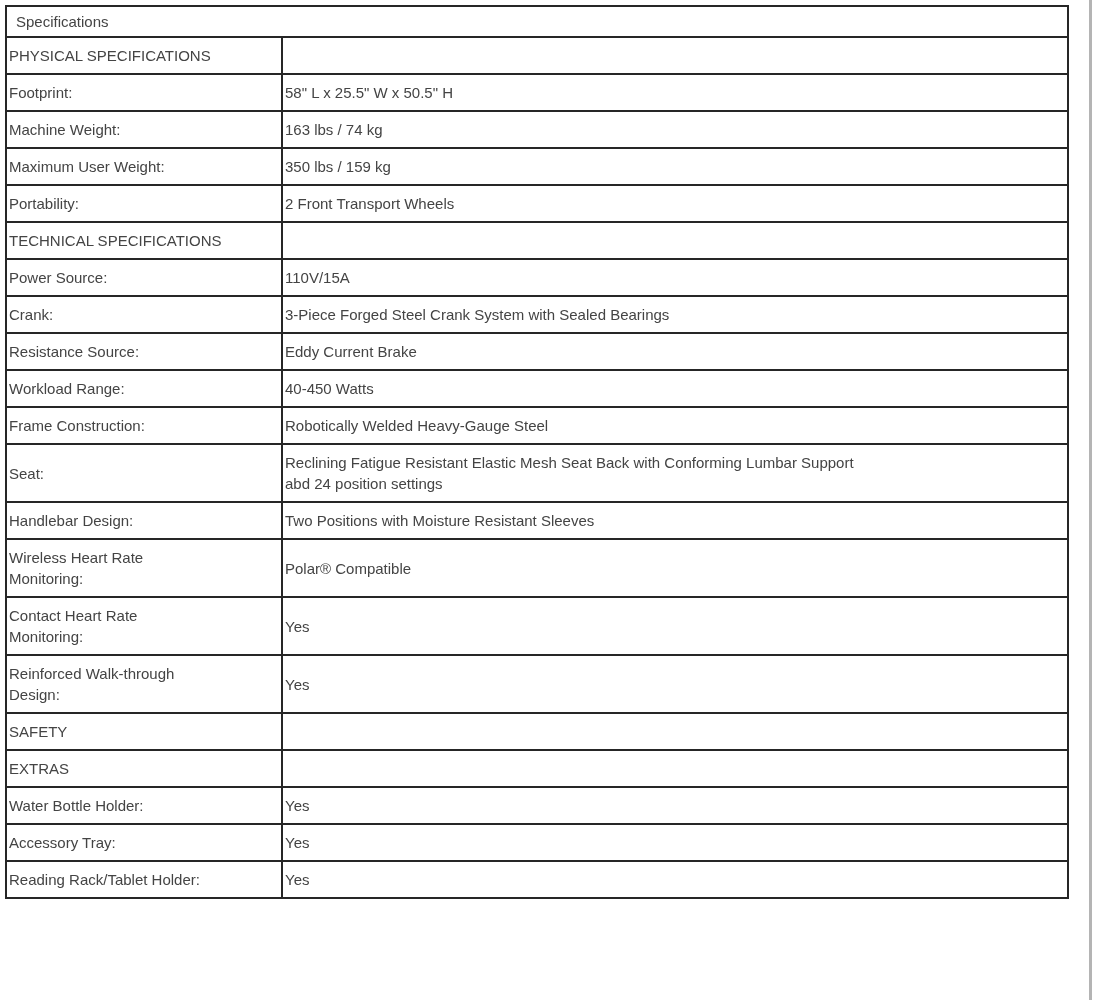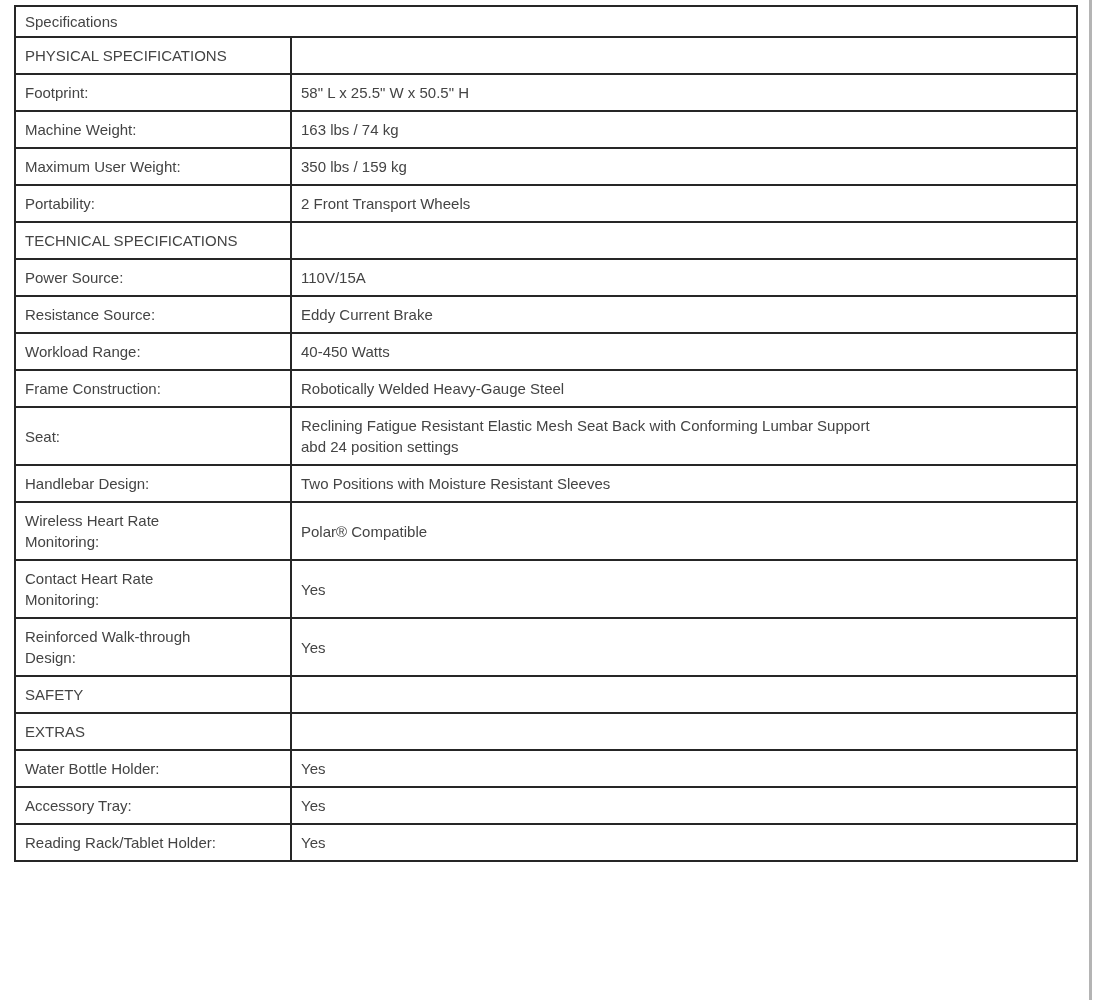--- a/index.html
+++ b/index.html
@@ -18,25 +18,24 @@
   .table-wrap {
     position: absolute;
     left: 5px;
     top: 5px;
     width: 1064px;
   }
   table.spec-table {
     border-collapse: collapse;
     width: 100%;
     table-layout: fixed;
-    margin-left: 9px;
   }
   table.spec-table td {
     border: 2px solid var(--border-color, #262626);
-    padding: 7px 9px;
+    padding: 7px 2px;
     font-size: 15px;
     line-height: 21px;
     color: var(--text-color, #444444);
     vertical-align: middle;
     white-space: pre-line;
     overflow: hidden;
   }
   table.spec-table td.header-cell {
     padding: 4px 9px;
   }
@@ -83,20 +82,24 @@
             <td class="label-cell">Portability:</td>
             <td class="value-cell">2 Front Transport Wheels</td>
           </tr>
           <tr>
             <td class="label-cell section-cell">TECHNICAL SPECIFICATIONS</td>
             <td class="value-cell"></td>
           </tr>
           <tr>
             <td class="label-cell">Power Source:</td>
             <td class="value-cell">110V/15A</td>
+          </tr>
+          <tr>
+            <td class="label-cell">Crank:</td>
+            <td class="value-cell">3-Piece Forged Steel Crank System with Sealed Bearings</td>
           </tr>
           <tr>
             <td class="label-cell">Resistance Source:</td>
             <td class="value-cell">Eddy Current Brake</td>
           </tr>
           <tr>
             <td class="label-cell">Workload Range:</td>
             <td class="value-cell">40-450 Watts</td>
           </tr>
           <tr>

